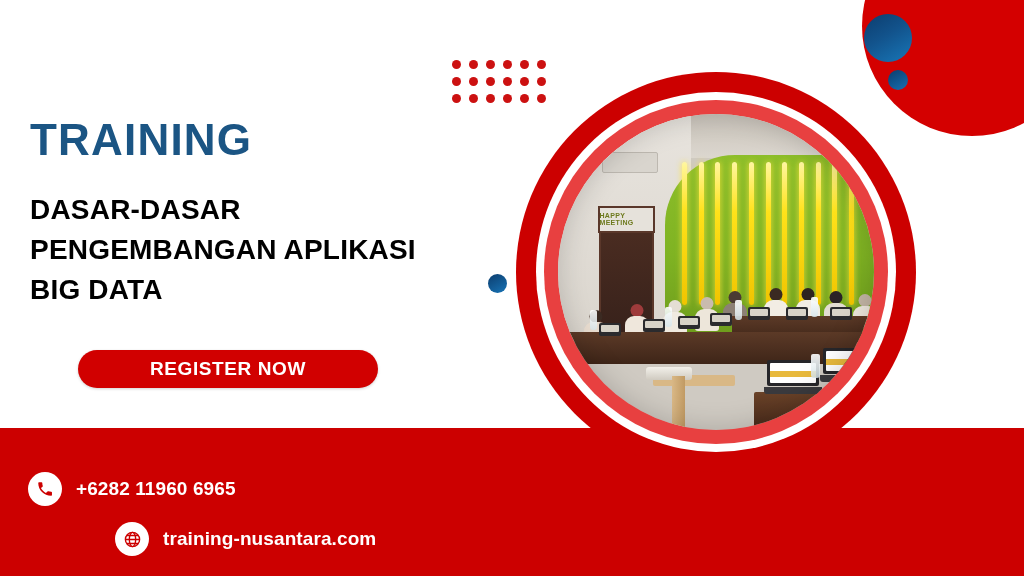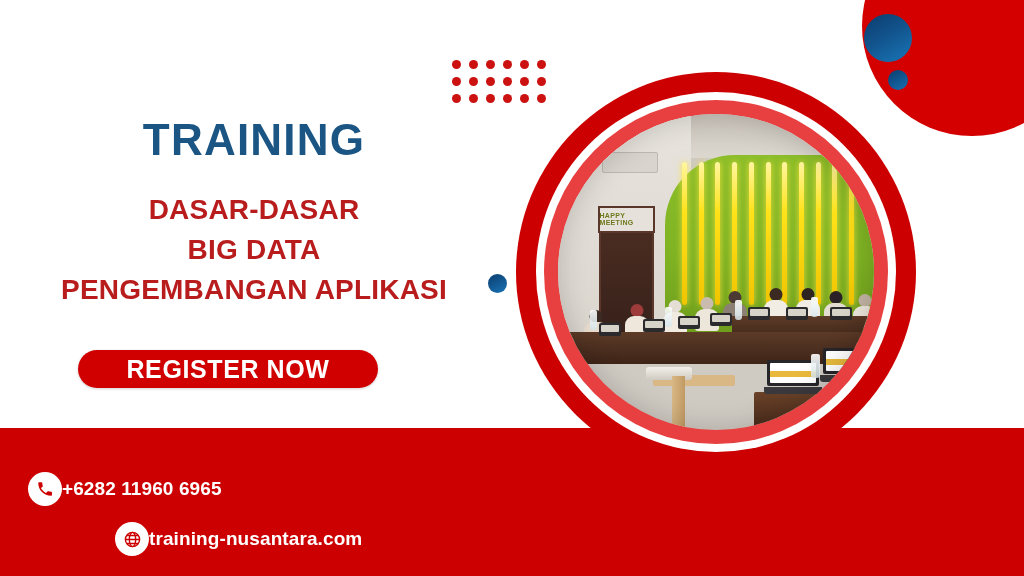--- a/index.html
+++ b/index.html
@@ -91,20 +91,21 @@
     position: absolute;
     left: 0;
     top: 0;
     width: 660px;
     height: 148px;
   }
   .contact-row {
     position: absolute;
     display: flex;
     align-items: center;
+    gap: 14px;
     color: #ffffff;
   }
   .contact-row .ctext {
     font-size: 19px;
     font-weight: bold;
     letter-spacing: 0.1px;
     white-space: nowrap;
   }
   #row-phone  { left: 28px;  top: 44px; }
   #row-email  { left: 262px; top: 44px; }
@@ -118,57 +119,57 @@
     display: flex;
     align-items: center;
     justify-content: center;
     flex: none;
   }
   .ico svg { display: block; }
 
   
   .headline-block {
     position: absolute;
-    left: 44px;
+    left: 30px;
     top: 118px;
     width: 420px;
-    text-align: center;
+    text-align: left;
   }
   .kicker {
     font-size: 44px;
     font-weight: bold;
     letter-spacing: 1.2px;
     color: #1B5584;
     line-height: 1;
     margin: 0 0 28px 0;
   }
   .subhead {
     font-size: 28px;
     font-weight: bold;
-    color: #b91c1c;
+    color: #000000;
     line-height: 1.42;
     letter-spacing: 0.2px;
     margin: 0;
   }
   .subhead span { display: block; }
 
   .cta-wrap {
     position: absolute;
     left: 78px;
     top: 350px;
   }
   .cta {
     width: 300px;
     height: 38px;
     border: none;
     border-radius: 19px;
     background: #D10000;
     color: #ffffff;
     font-family: "Liberation Sans", sans-serif;
-    font-size: 25px;
+    font-size: 19px;
     font-weight: bold;
     letter-spacing: 0.6px;
     cursor: pointer;
     box-shadow: 0 1px 3px rgba(0,0,0,0.18);
   }
 
   
   .medallion {
     position: absolute;
     left: 516px;
@@ -377,22 +378,22 @@
         <span class="ctext">training-nusantara.com</span>
       </div>
 
     </div>
   </div>
 
   <div class="headline-block">
     <h1 class="kicker">TRAINING</h1>
     <h2 class="subhead">
       <span>DASAR-DASAR</span>
+      <span>PENGEMBANGAN APLIKASI</span>
       <span>BIG DATA</span>
-      <span>PENGEMBANGAN APLIKASI</span>
     </h2>
   </div>
 
   <div class="cta-wrap">
     <button class="cta">REGISTER NOW</button>
   </div>
 
   <div class="medallion">
     <div class="ring-outer"></div>
     <div class="ring-gap"></div>

